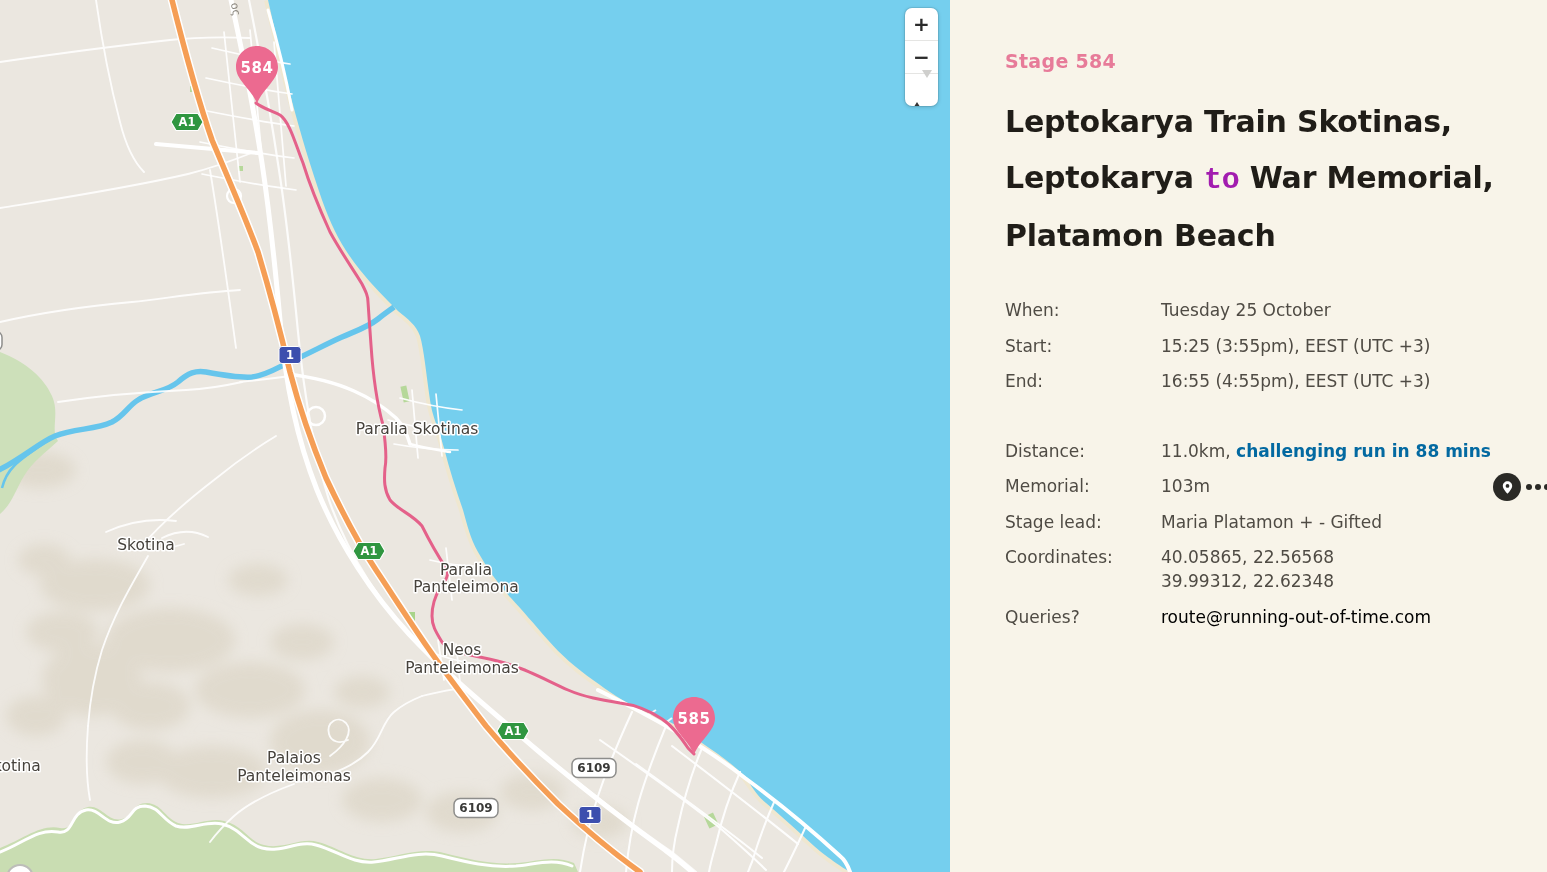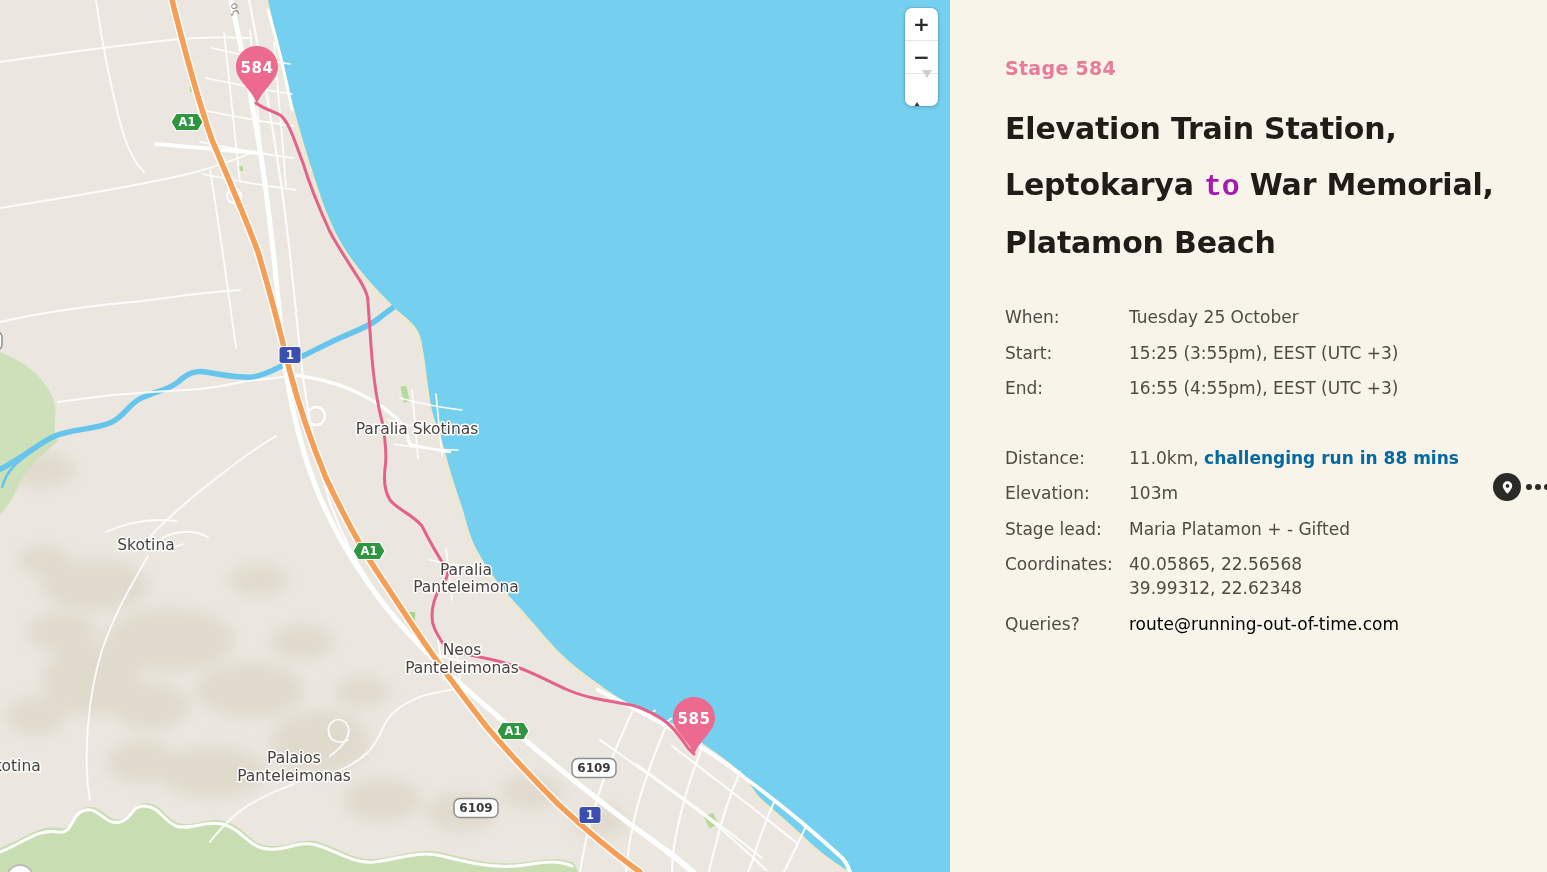--- a/index.html
+++ b/index.html
@@ -23,26 +23,26 @@
     all:unset;cursor:pointer;height:32px;text-align:center;
     font-family:"DejaVu Sans",sans-serif;font-size:20px;font-weight:bold;color:#2b2b2b;
     line-height:32px;
   }
   .map-ctrl button + button{border-top:1px solid #e5e5e3;}
   .pitch-btn{display:flex;flex-direction:column;align-items:center;justify-content:center;gap:2px;}
   .tri-up{width:0;height:0;border-left:5px solid transparent;border-right:5px solid transparent;border-bottom:8px solid #333;}
   .tri-down{width:0;height:0;border-left:5px solid transparent;border-right:5px solid transparent;border-top:8px solid #cfcfcd;}
 
   
-  .panel{flex:1;background:#f8f4e9;padding:50px 0 0 55px;box-sizing:border-box;position:relative;margin-top:7px;}
+  .panel{flex:1;background:#f8f4e9;padding:50px 0 0 55px;box-sizing:border-box;position:relative;}
   .stage-label{font-size:19px;font-weight:bold;color:#e77b99;letter-spacing:.3px;}
   .title{margin-top:22px;width:500px;font-size:30px;line-height:56px;font-weight:800;color:#201d18;letter-spacing:-.2px;}
   .title .to{color:#a21caf;font-family:Liberation Mono, monospace;}
   .details{margin-top:34px;font-size:17px;color:#4f4b44;}
-  .drow{display:flex;line-height:24px;margin-bottom:11.5px;}
+  .drow{display:flex;line-height:24px;margin-bottom:11.5px;gap:32px;}
   .drow .dlabel{width:124px;flex:0 0 124px;}
   .drow .dvalue{white-space:pre-wrap;}
   .dgap{height:34px;}
   .bold-val{font-weight:bold;color:#0369a1;}
   .email{color:#000000;text-decoration:none;cursor:pointer;}
 
   
   .fab{position:absolute;left:1493px;top:473px;width:28px;height:28px;border-radius:50%;
        background:#2b2a26;display:flex;align-items:center;justify-content:center;cursor:pointer;}
   .fab-dot{position:absolute;width:6px;height:6px;border-radius:50%;background:#2b2a26;top:484px;}
@@ -247,21 +247,21 @@
         <span class="tri-up"></span>
         <span class="tri-down"></span>
       </button>
     </div>
   </div>
 
   <aside class="panel">
     <div class="stage-label">Stage 584</div>
 
     <h1 class="title" style="margin:22px 0 0 0;">
-      <span>Elevation Train Station,</span><br>
+      <span>Leptokarya Train Skotinas,</span><br>
       <span>Leptokarya </span><span class="to">to</span><span> War Memorial,</span><br>
       <span>Platamon Beach</span>
     </h1>
 
     <div class="details">
       <div class="drow">
         <span class="dlabel">When:</span>
         <span class="dvalue">Tuesday 25 October</span>
       </div>
       <div class="drow">
@@ -273,21 +273,21 @@
         <span class="dvalue">16:55 (4:55pm), EEST (UTC +3)</span>
       </div>
 
       <div class="dgap"></div>
 
       <div class="drow">
         <span class="dlabel">Distance:</span>
         <span class="dvalue"><span>11.0km, </span><span class="bold-val">challenging run in 88 mins</span></span>
       </div>
       <div class="drow">
-        <span class="dlabel">Elevation:</span>
+        <span class="dlabel">Memorial:</span>
         <span class="dvalue">103m</span>
       </div>
       <div class="drow">
         <span class="dlabel">Stage lead:</span>
         <span class="dvalue">Maria Platamon + - Gifted</span>
       </div>
       <div class="drow">
         <span class="dlabel">Coordinates:</span>
         <span class="dvalue"><span>40.05865, 22.56568</span><br><span>39.99312, 22.62348</span></span>
       </div>

